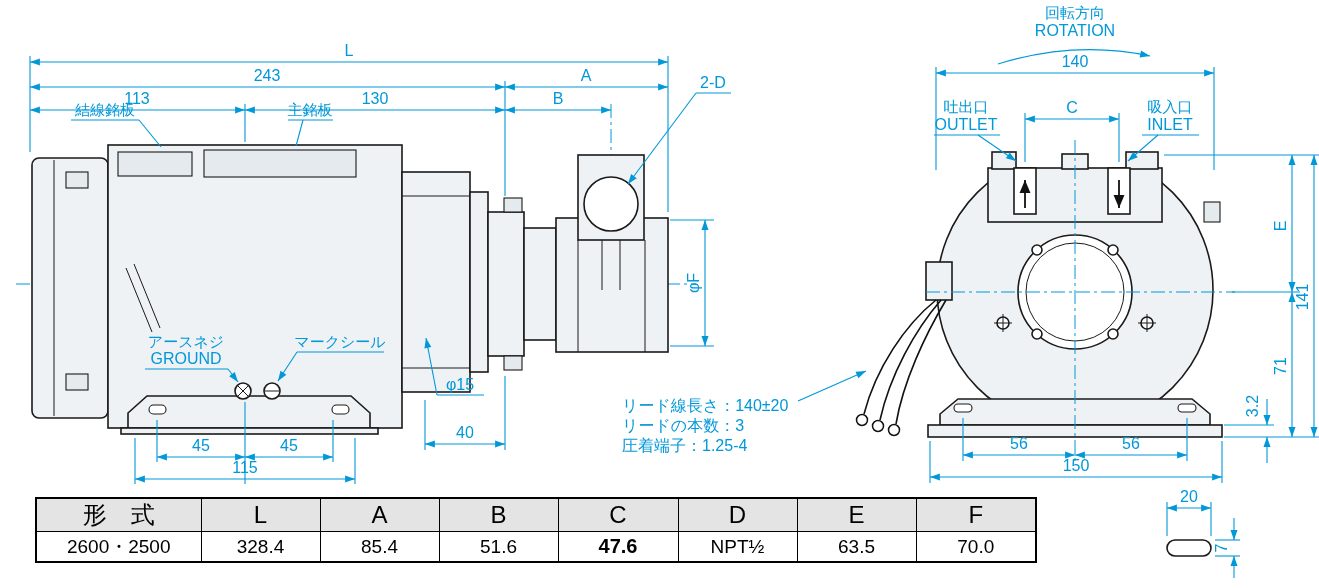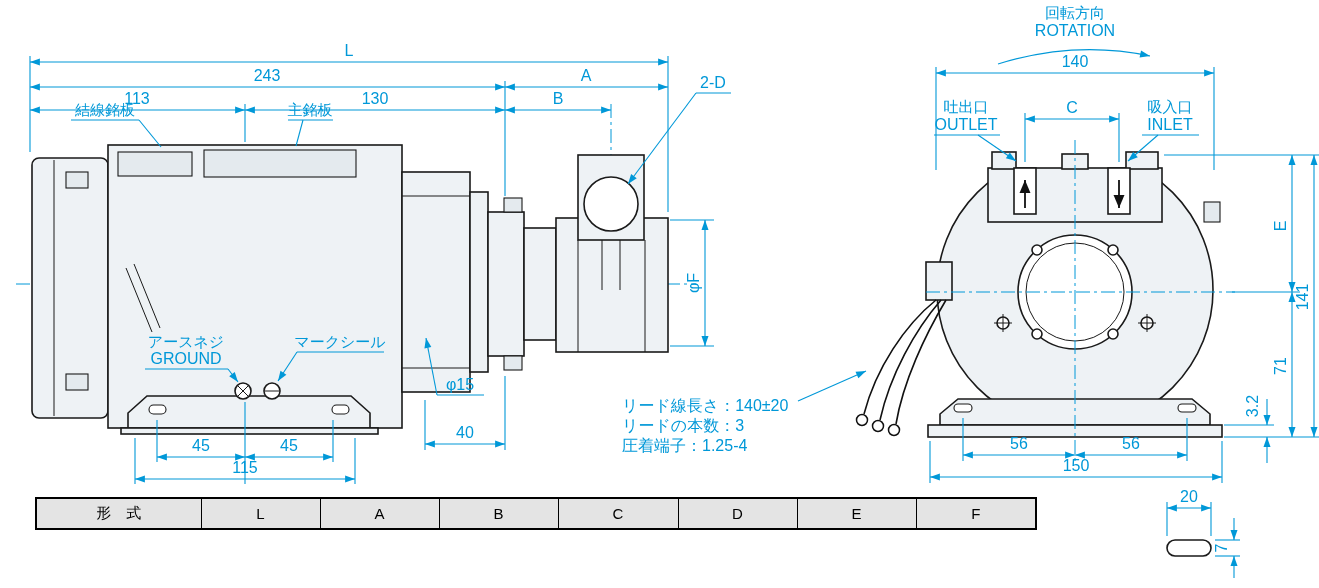--- a/index.html
+++ b/index.html
@@ -24,21 +24,21 @@
   .dim text { fill:#0098d8; font-size:16px; text-anchor:middle; }
   .dim text.jp { font-size:15px; }
   .dim text.note { text-anchor:start; font-size:16px; }
 
   
   #spec-table { position:absolute; left:35px; top:497px; width:1000px;
                 border-collapse:collapse; table-layout:fixed; font-size:19px;
                 color:#000; border:2px solid #000; }
   #spec-table th, #spec-table td { border:1px solid #000; text-align:center;
                 padding:0; height:29px; font-weight:normal; background:#fff; }
-  #spec-table thead th { background:#e4e4e4; font-size:15px; }
+  #spec-table thead th { background:#e4e4e4; font-size:24px; }
   #spec-table td.c-val { font-weight:bold; font-size:20px; }
 </style>
 </head>
 <body>
 
 <div id="stage">
 
 <svg width="1319" height="588" viewBox="0 0 1319 588">
   <defs>
     <marker id="arC" viewBox="0 0 10 10" refX="9.5" refY="5" markerWidth="10" markerHeight="10" orient="auto-start-reverse">
@@ -324,16 +324,26 @@
       <th>L</th>
       <th>A</th>
       <th>B</th>
       <th>C</th>
       <th>D</th>
       <th>E</th>
       <th>F</th>
     </tr>
   </thead>
   <tbody>
+    <tr>
+      <td>2600・2500</td>
+      <td>328.4</td>
+      <td>85.4</td>
+      <td>51.6</td>
+      <td class="c-val">47.6</td>
+      <td>NPT½</td>
+      <td>63.5</td>
+      <td>70.0</td>
+    </tr>
   </tbody>
 </table>
 
 </div>
 
 </body></html>

